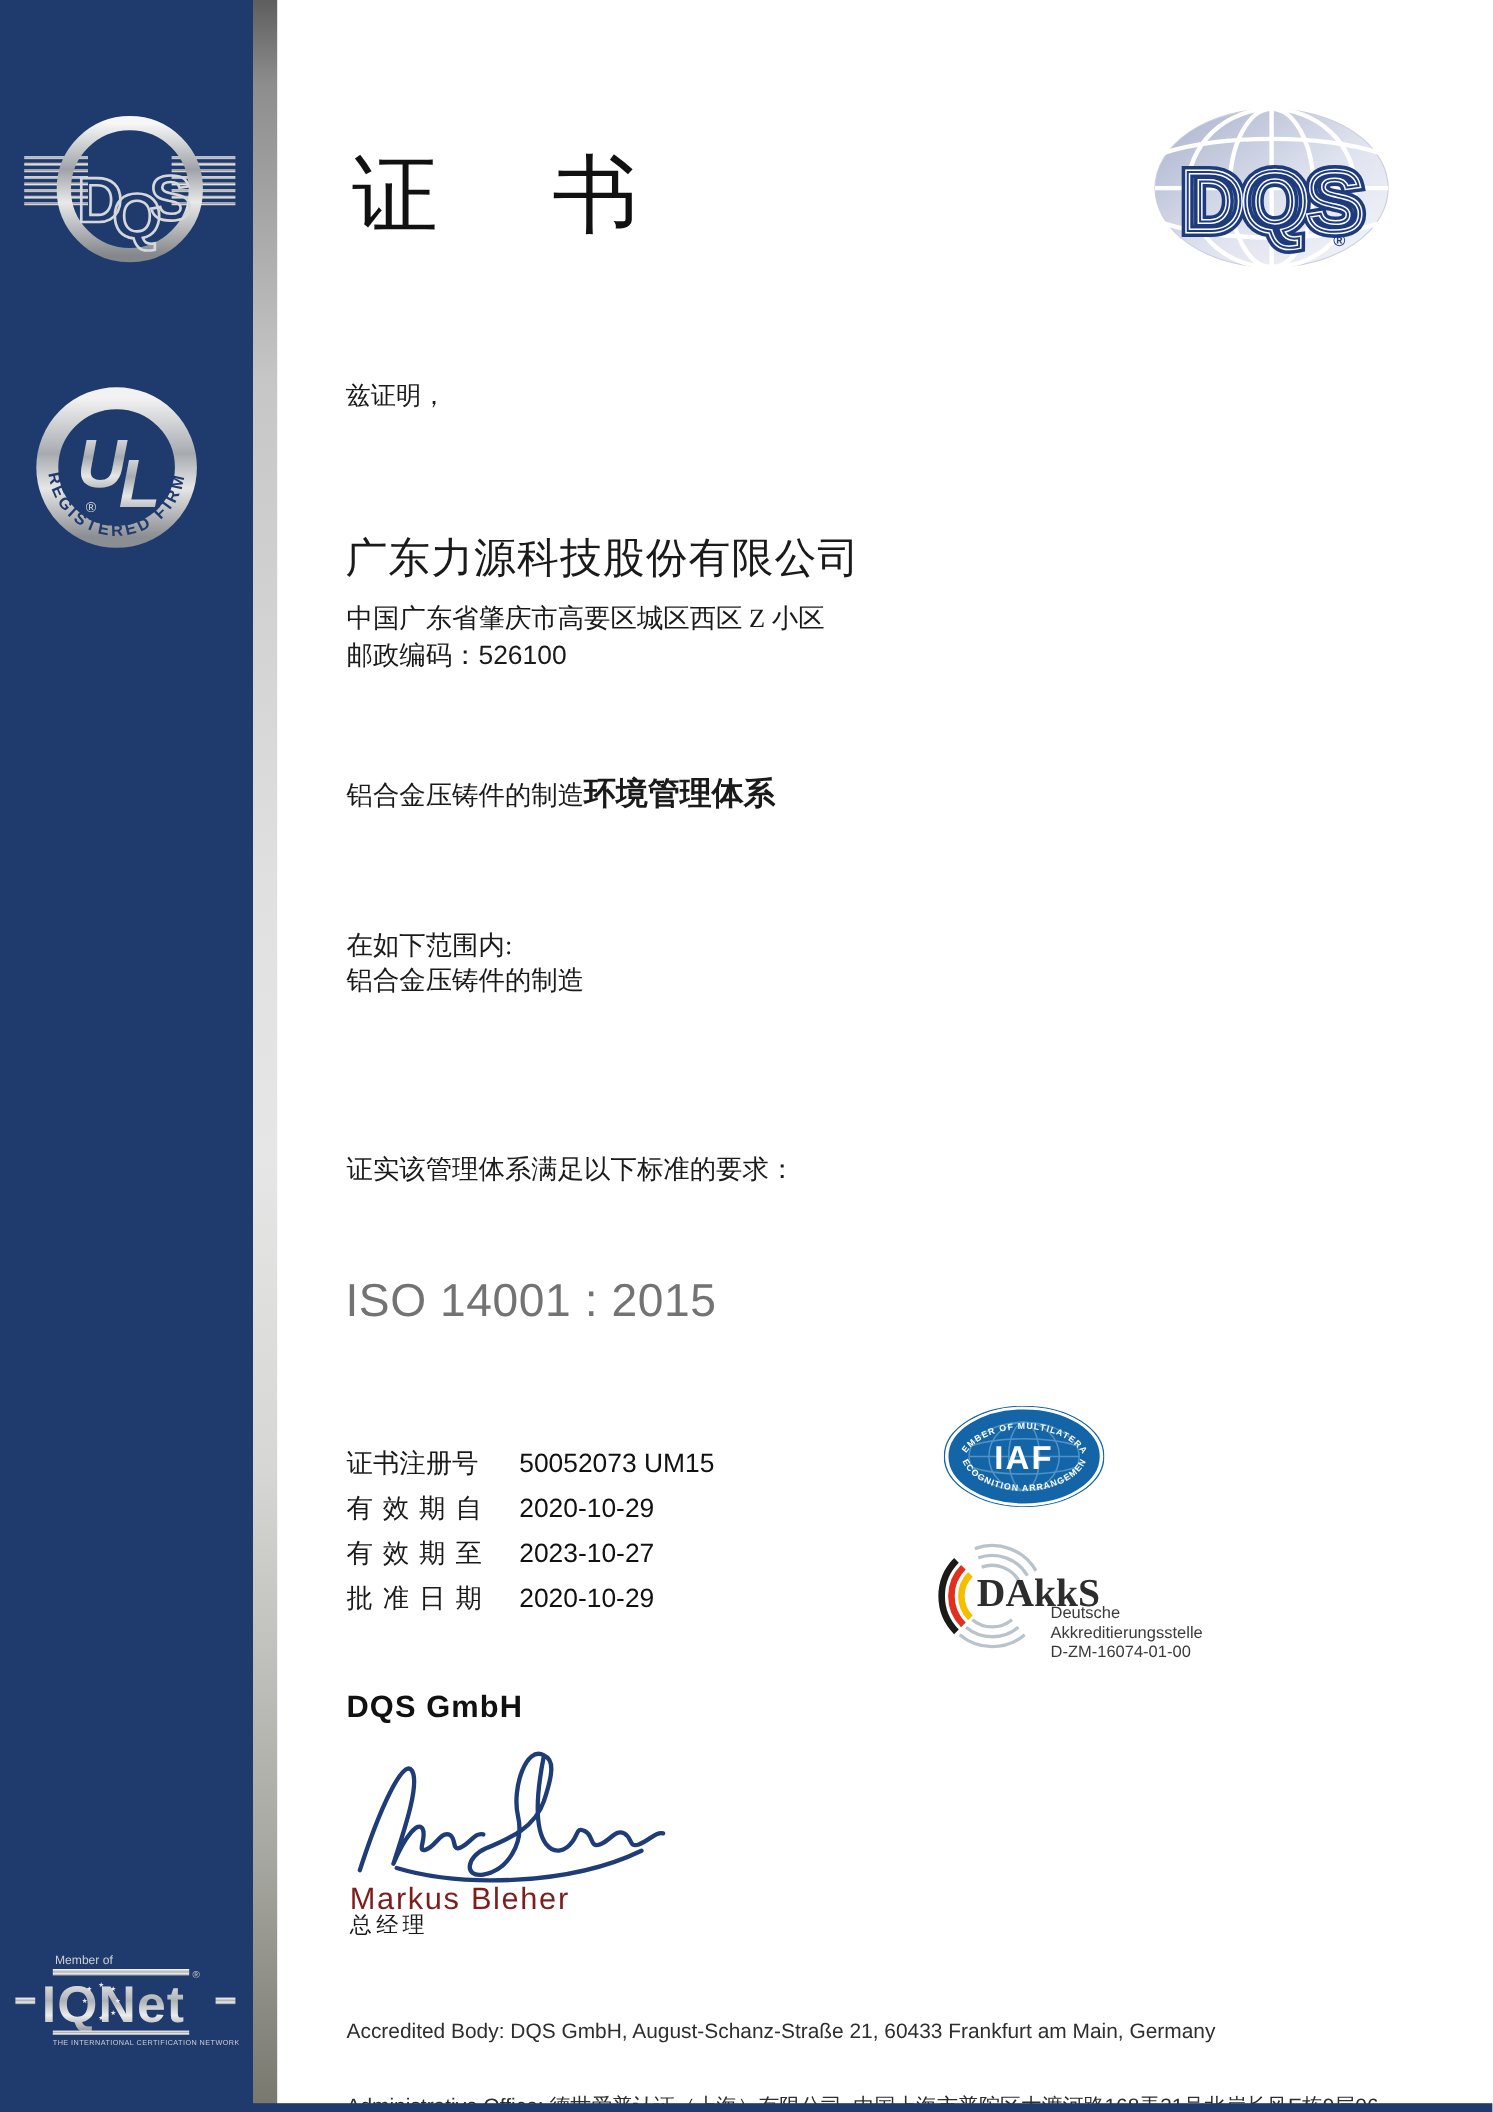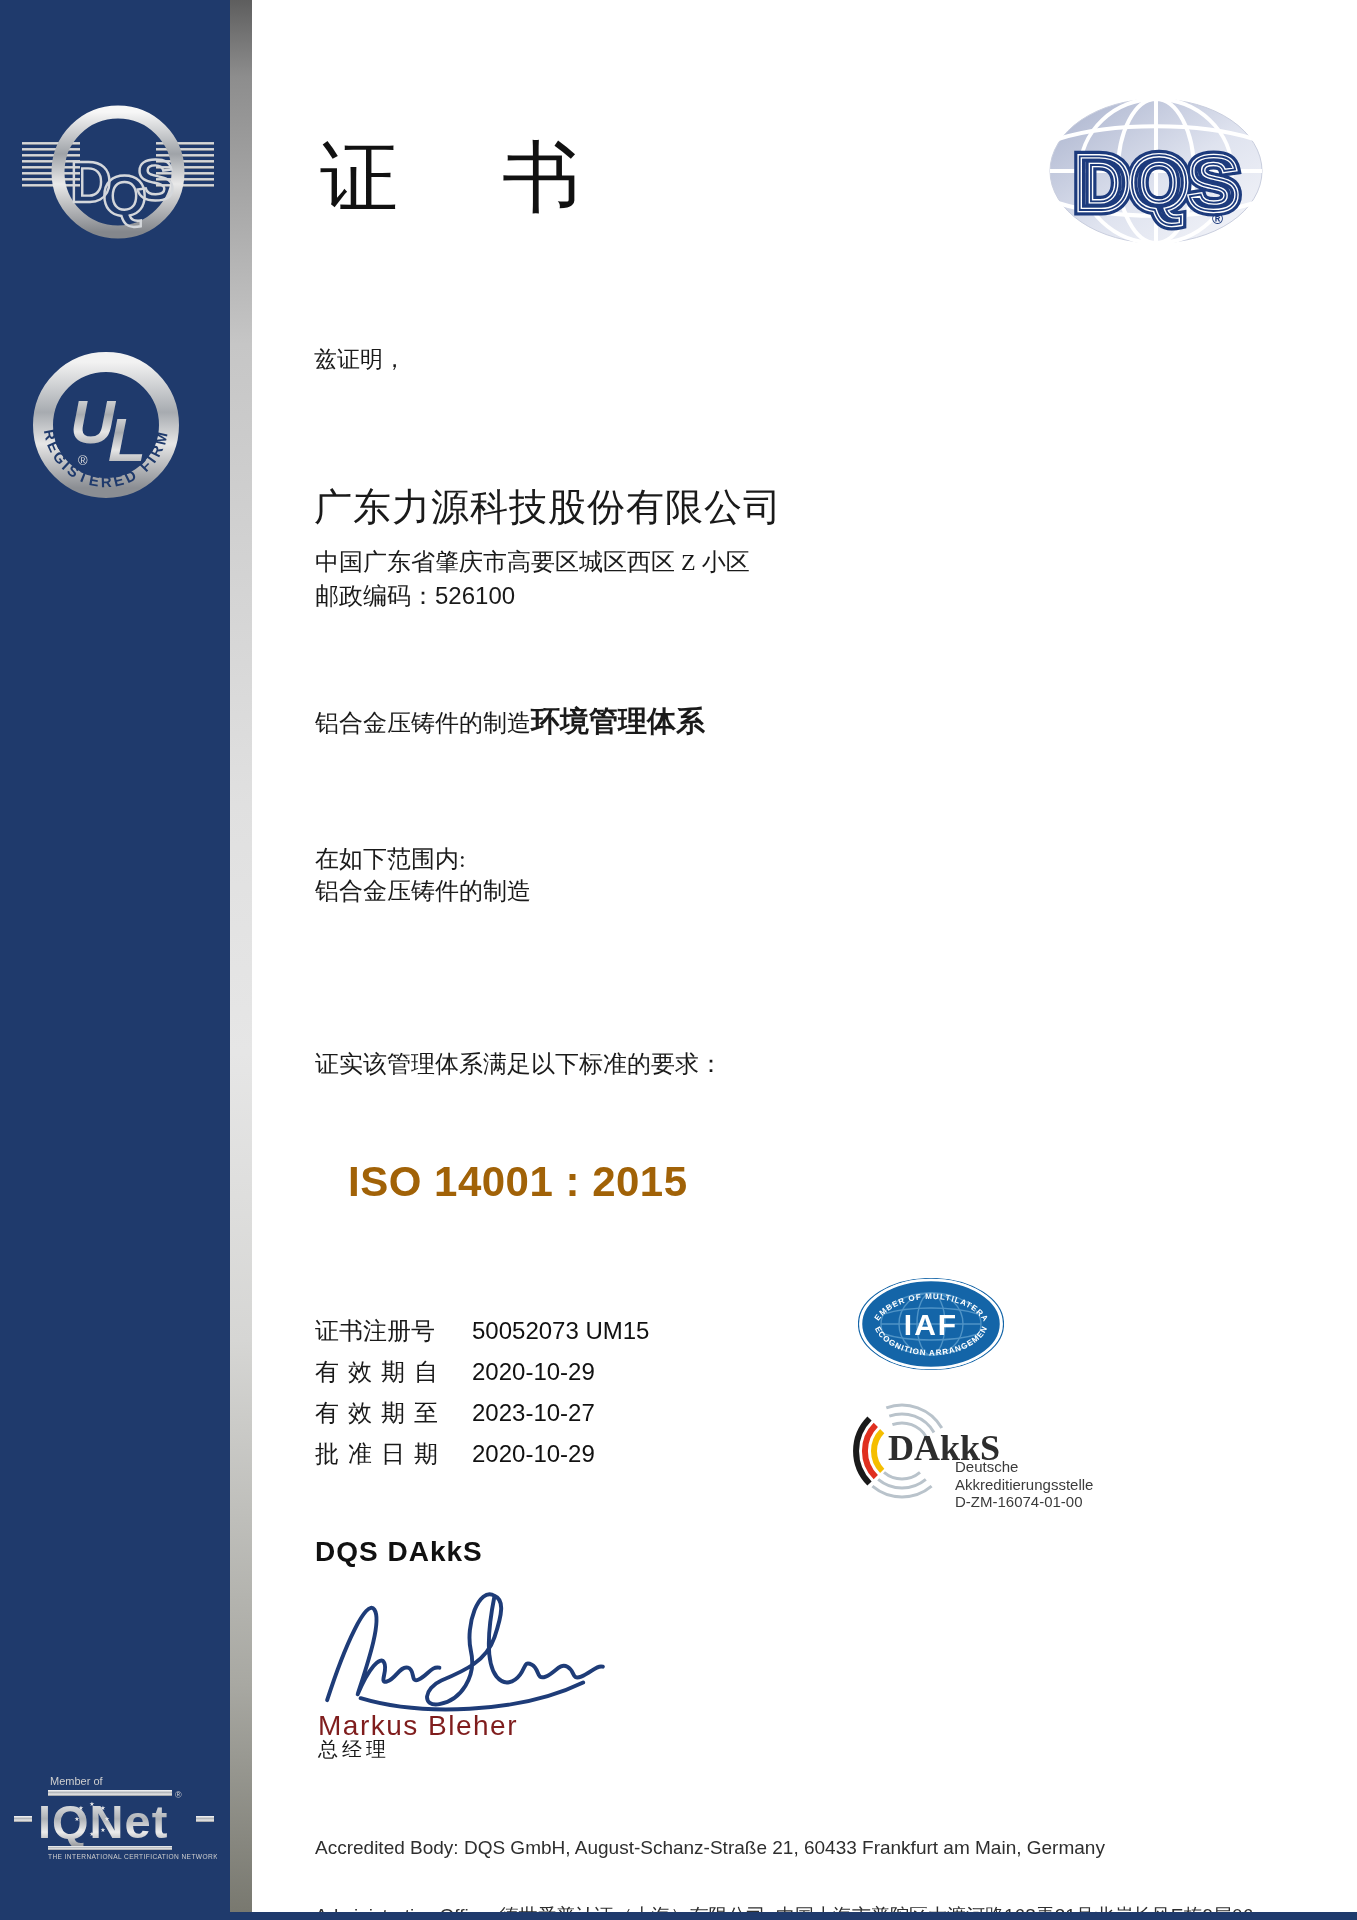--- a/index.html
+++ b/index.html
@@ -21,21 +21,21 @@
   .certify { left:314px; top:344px; font-size:23px; }
   .company { left:314px; top:482px; font-size:38px; font-weight:500; letter-spacing:1px; }
   .addr    { left:315px; top:546px; font-size:24px; }
   .postal  { left:315px; top:580px; font-size:24px; }
   .postal .num { font-size:24px; }
   .statement { left:315px; top:702px; font-size:24px; }
   .statement b { font-size:29px; font-weight:700; }
   .scope-label { left:315px; top:843px; font-size:24px; }
   .scope-text  { left:315px; top:875px; font-size:24px; }
   .audit { left:315px; top:1048px; font-size:24px; line-height:33px; }
-  .standard { left:314px; top:1158px; font-size:42px; font-weight:700; letter-spacing:0.5px; color:#a16207;margin-left:34px; }
+  .standard { left:314px; top:1158px; font-size:42px; font-weight:400; letter-spacing:0.5px; color:#737373; }
 
   .details { left:315px; top:1310px; width:420px; }
   .detail-row { height:41px; line-height:41px; white-space:nowrap; }
   .detail-label { display:inline-block; width:157px; font-size:24px; }
   .detail-row:not(:first-child) .detail-label { letter-spacing:9px; }
   .detail-value { font-size:24px; color:#111; }
 
   .issuer { left:315px; top:1536px; font-size:28px; font-weight:700; letter-spacing:1px; color:#111; }
   .signature-svg { left:318px; top:1584px; width:292px; height:128px; }
   .signer-name { left:318px; top:1710px; font-size:28px; letter-spacing:1.5px; color:#7f1d1d; }
@@ -248,21 +248,21 @@
     </g>
     <text x="38" y="64" font-size="36" font-weight="600" fill="#2d2d2d" font-family="Liberation Serif, serif">DAkkS</text>
   </svg>
 
   <div class="abs dakks-text sans">
     <div>Deutsche</div>
     <div>Akkreditierungsstelle</div>
     <div>D-ZM-16074-01-00</div>
   </div>
 
-  <div class="abs issuer sans">DQS DAkkS</div>
+  <div class="abs issuer sans">DQS GmbH</div>
 
   <svg class="abs signature-svg" viewBox="0 0 290 130">
     <g fill="none" stroke="#1e3c78" stroke-width="4" stroke-linecap="round" stroke-linejoin="round">
       <path d="M6,118 C24,62 46,14 54,26 C62,38 46,84 37,112 C48,86 60,72 64,80 C68,88 58,102 67,99 C76,96 80,83 88,85 C96,87 90,101 99,97 C108,93 112,83 120,85"></path>
       <path d="M176,12 C160,2 146,42 152,68 C158,94 142,118 120,122 C102,125 104,106 122,98 C146,88 168,78 176,54 C184,30 186,16 176,12 C170,42 166,78 178,94 C186,104 196,100 202,92 C208,84 206,78 214,82 C222,86 218,98 228,94 C238,90 242,80 250,84 C258,88 254,98 264,94 C274,90 280,82 286,84"></path>
       <path d="M40,116 C100,134 200,132 266,100"></path>
     </g>
   </svg>
 
   <div class="abs signer-name sans">Markus Bleher</div>

